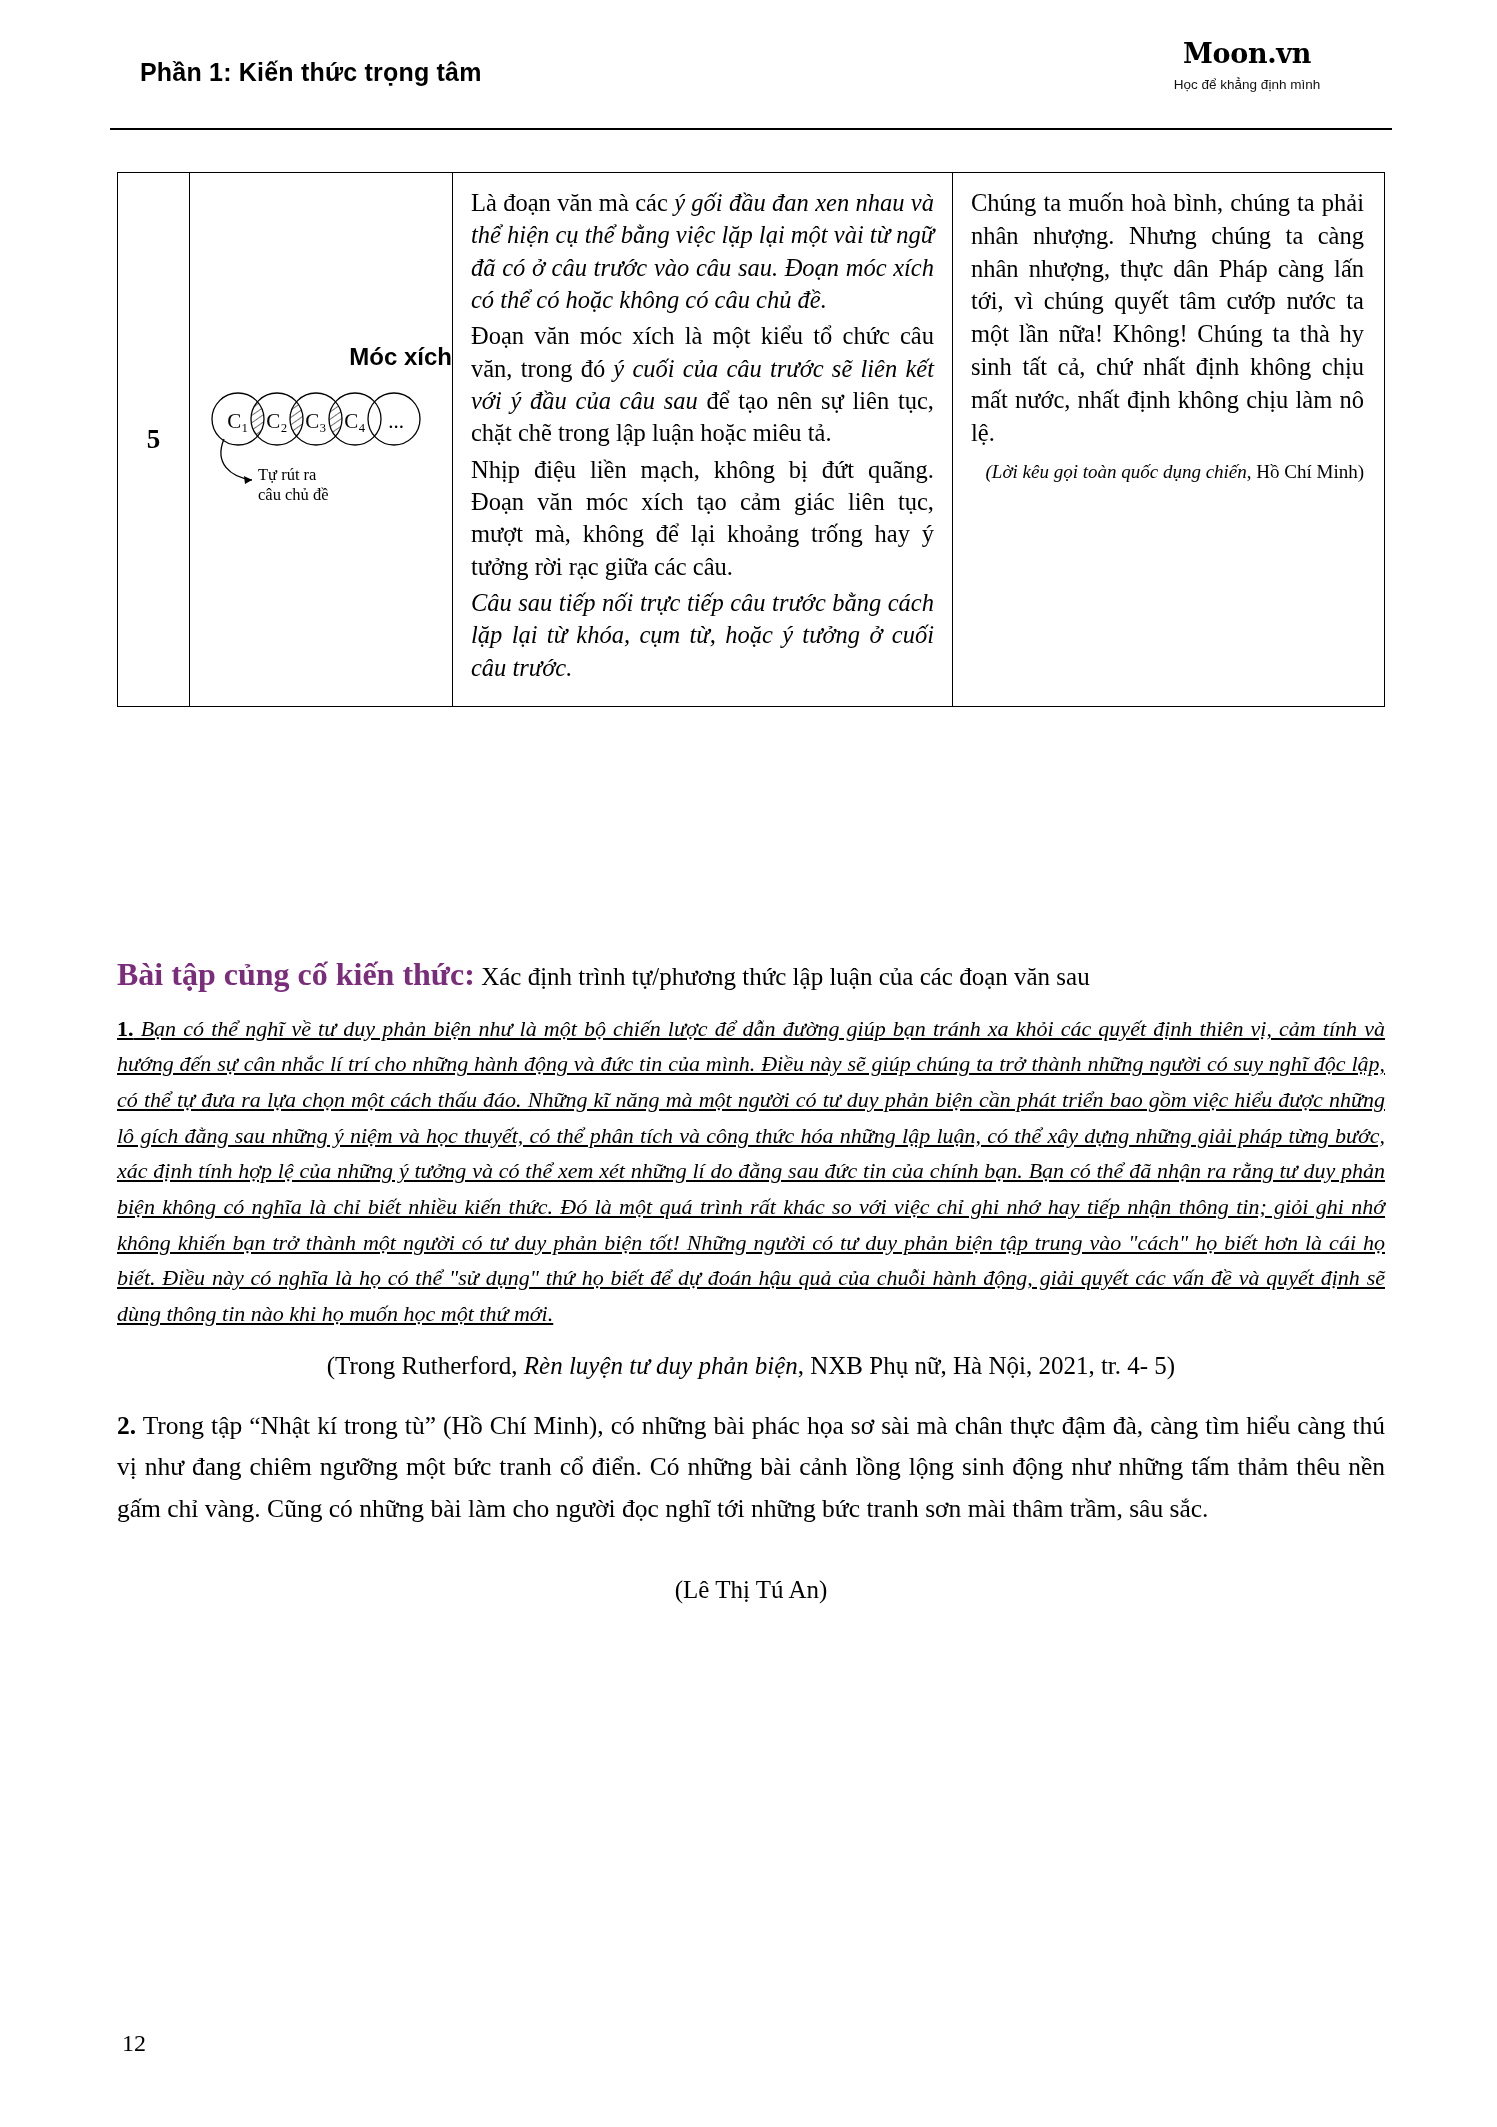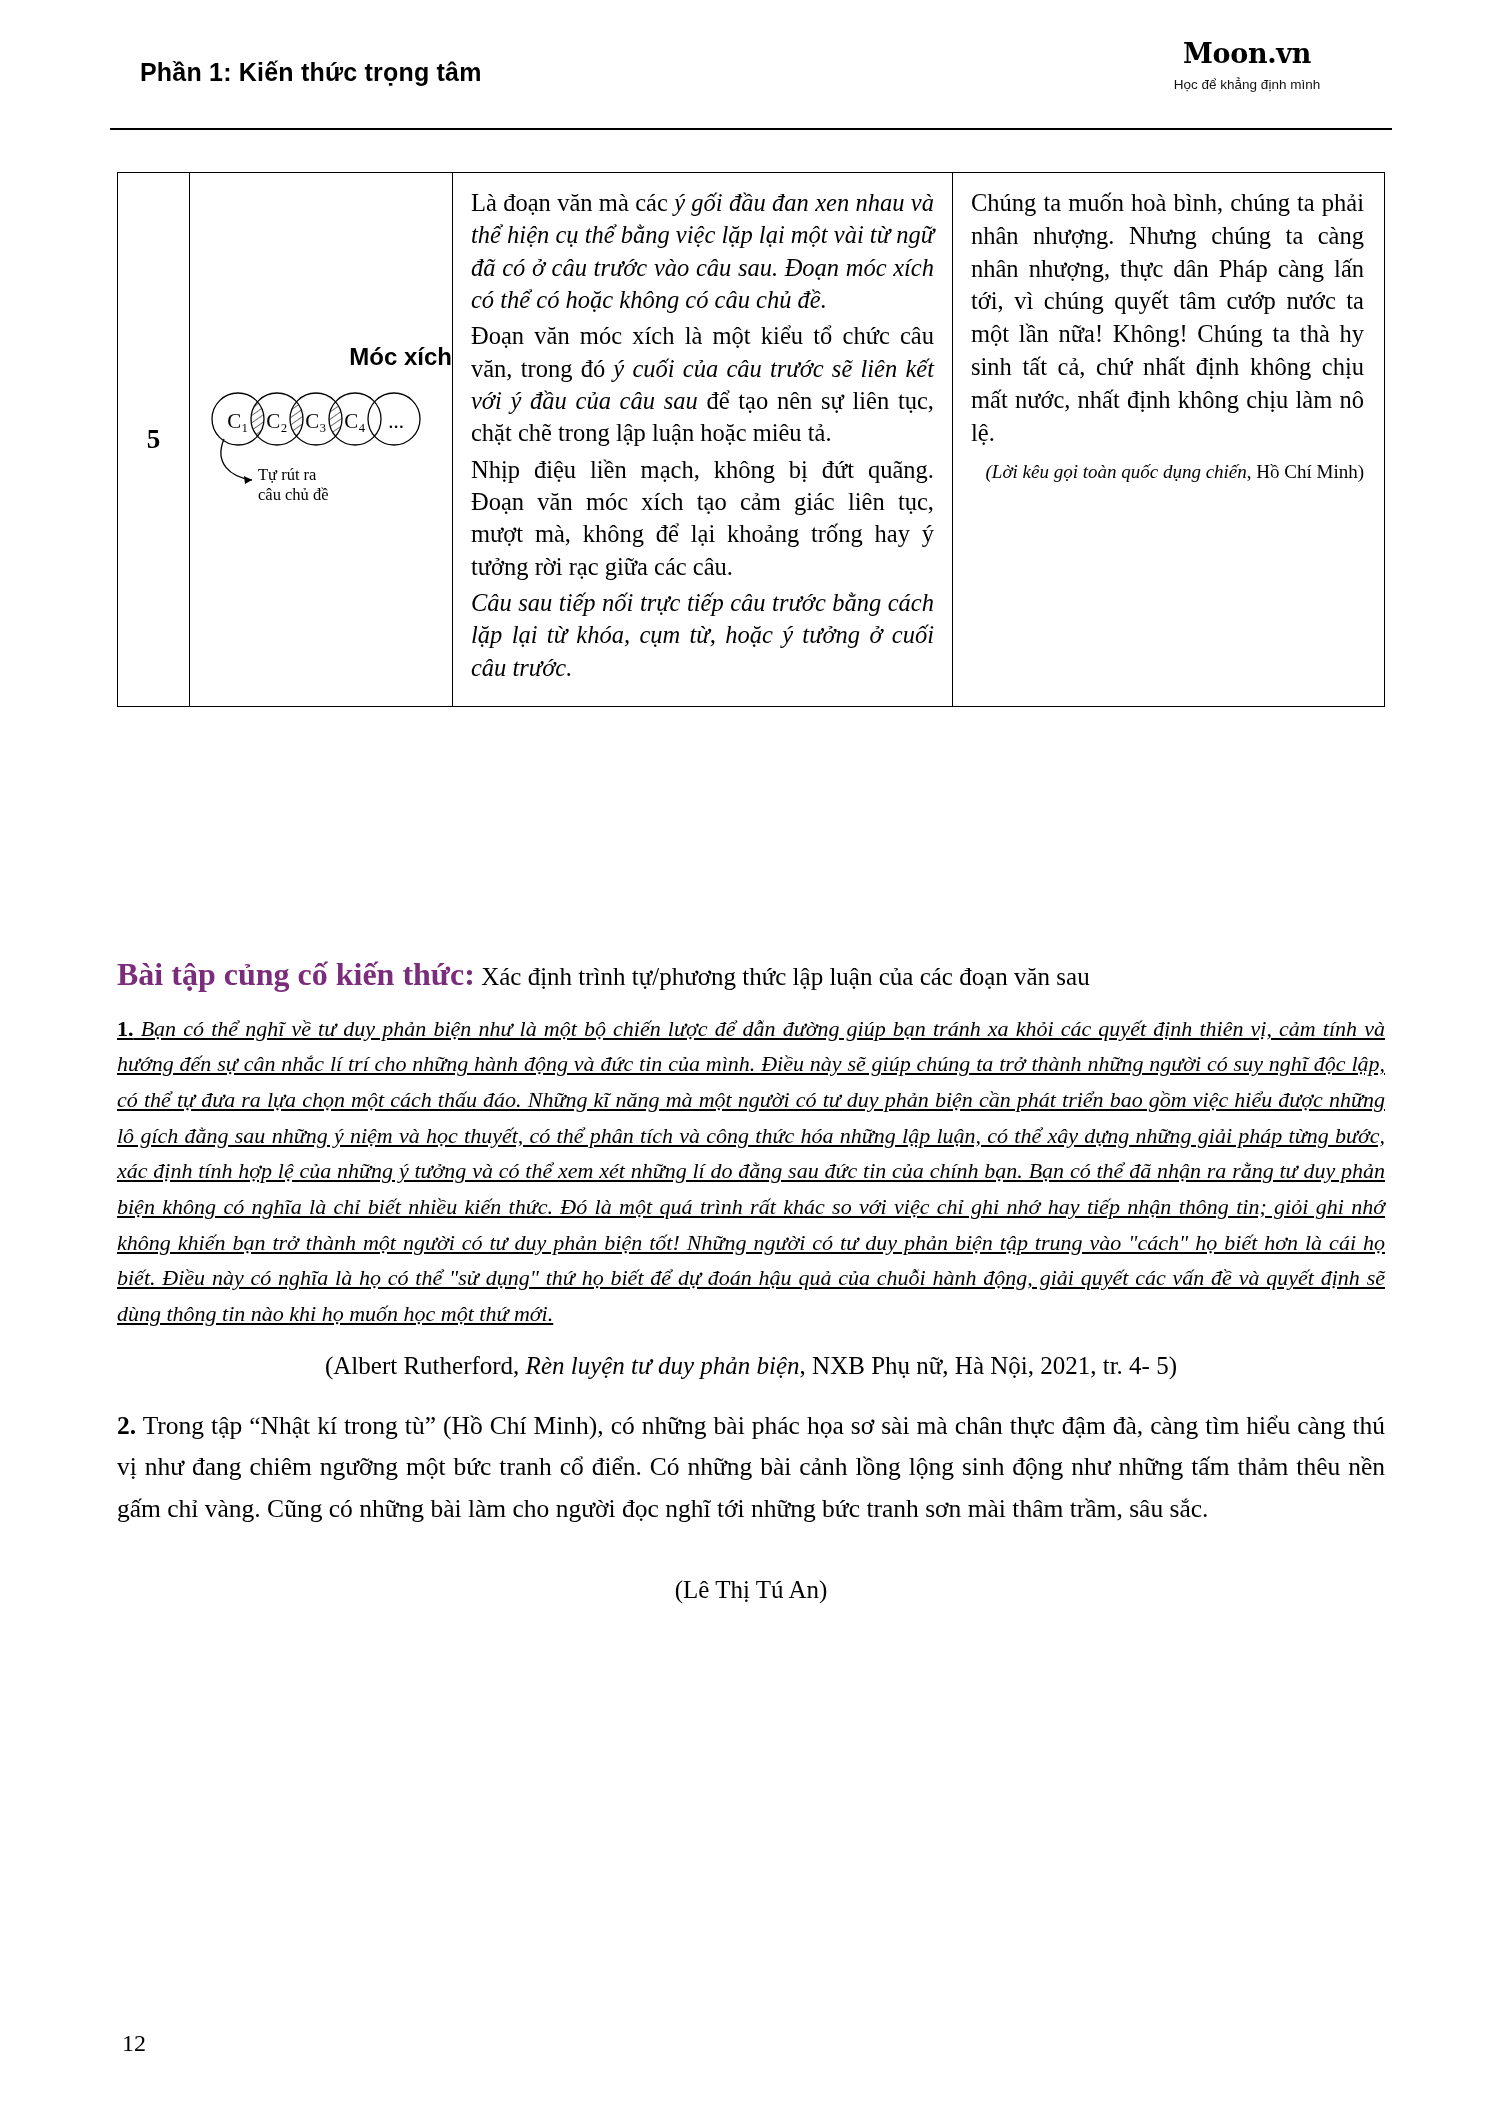--- a/index.html
+++ b/index.html
@@ -301,21 +301,21 @@
       <p class="ex-src"><span class="it">(Lời kêu gọi toàn quốc dụng chiến</span><span>, Hồ Chí Minh)</span></p>
     </div>
   </div>
 
   <div class="body-block">
 
     <p class="exercise-line"><span class="exercise-label">Bài tập củng cố kiến thức:</span><span> Xác định trình tự/phương thức lập luận của các đoạn văn sau</span></p>
 
     <p class="q-para"><span class="qnum">1.</span><span> Bạn có thể nghĩ về tư duy phản biện như là một bộ chiến lược để dẫn đường giúp bạn tránh xa khỏi các quyết định thiên vị, cảm tính và hướng đến sự cân nhắc lí trí cho những hành động và đức tin của mình. Điều này sẽ giúp chúng ta trở thành những người có suy nghĩ độc lập, có thể tự đưa ra lựa chọn một cách thấu đáo. Những kĩ năng mà một người có tư duy phản biện cần phát triển bao gồm việc hiểu được những lô gích đằng sau những ý niệm và học thuyết, có thể phân tích và công thức hóa những lập luận, có thể xây dựng những giải pháp từng bước, xác định tính hợp lệ của những ý tưởng và có thể xem xét những lí do đằng sau đức tin của chính bạn. Bạn có thể đã nhận ra rằng tư duy phản biện không có nghĩa là chỉ biết nhiều kiến thức. Đó là một quá trình rất khác so với việc chỉ ghi nhớ hay tiếp nhận thông tin; giỏi ghi nhớ không khiến bạn trở thành một người có tư duy phản biện tốt! Những người có tư duy phản biện tập trung vào "cách" họ biết hơn là cái họ biết. Điều này có nghĩa là họ có thể "sử dụng" thứ họ biết để dự đoán hậu quả của chuỗi hành động, giải quyết các vấn đề và quyết định sẽ dùng thông tin nào khi họ muốn học một thứ mới.</span></p>
 
-    <p class="source-center"><span>(Albert Rutherford, </span><span class="it">Rèn luyện tư duy phản biện</span><span>, NXB Phụ nữ, Hà Nội, 2021, tr. 4- 5)</span></p>
+    <p class="source-center"><span>(Trong Rutherford, </span><span class="it">Rèn luyện tư duy phản biện</span><span>, NXB Phụ nữ, Hà Nội, 2021, tr. 4- 5)</span></p>
 
     <p class="q-para-plain"><span class="qnum">2.</span><span> Trong tập “Nhật kí trong tù” (Hồ Chí Minh), có những bài phác họa sơ sài mà chân thực đậm đà, càng tìm hiểu càng thú vị như đang chiêm ngưỡng một bức tranh cổ điển. Có những bài cảnh lồng lộng sinh động như những tấm thảm thêu nền gấm chỉ vàng. Cũng có những bài làm cho người đọc nghĩ tới những bức tranh sơn mài thâm trầm, sâu sắc.</span></p>
 
     <p class="source-right">(Lê Thị Tú An)</p>
   </div>
 
   <div class="page-number">12</div>
 
 </div>
 

